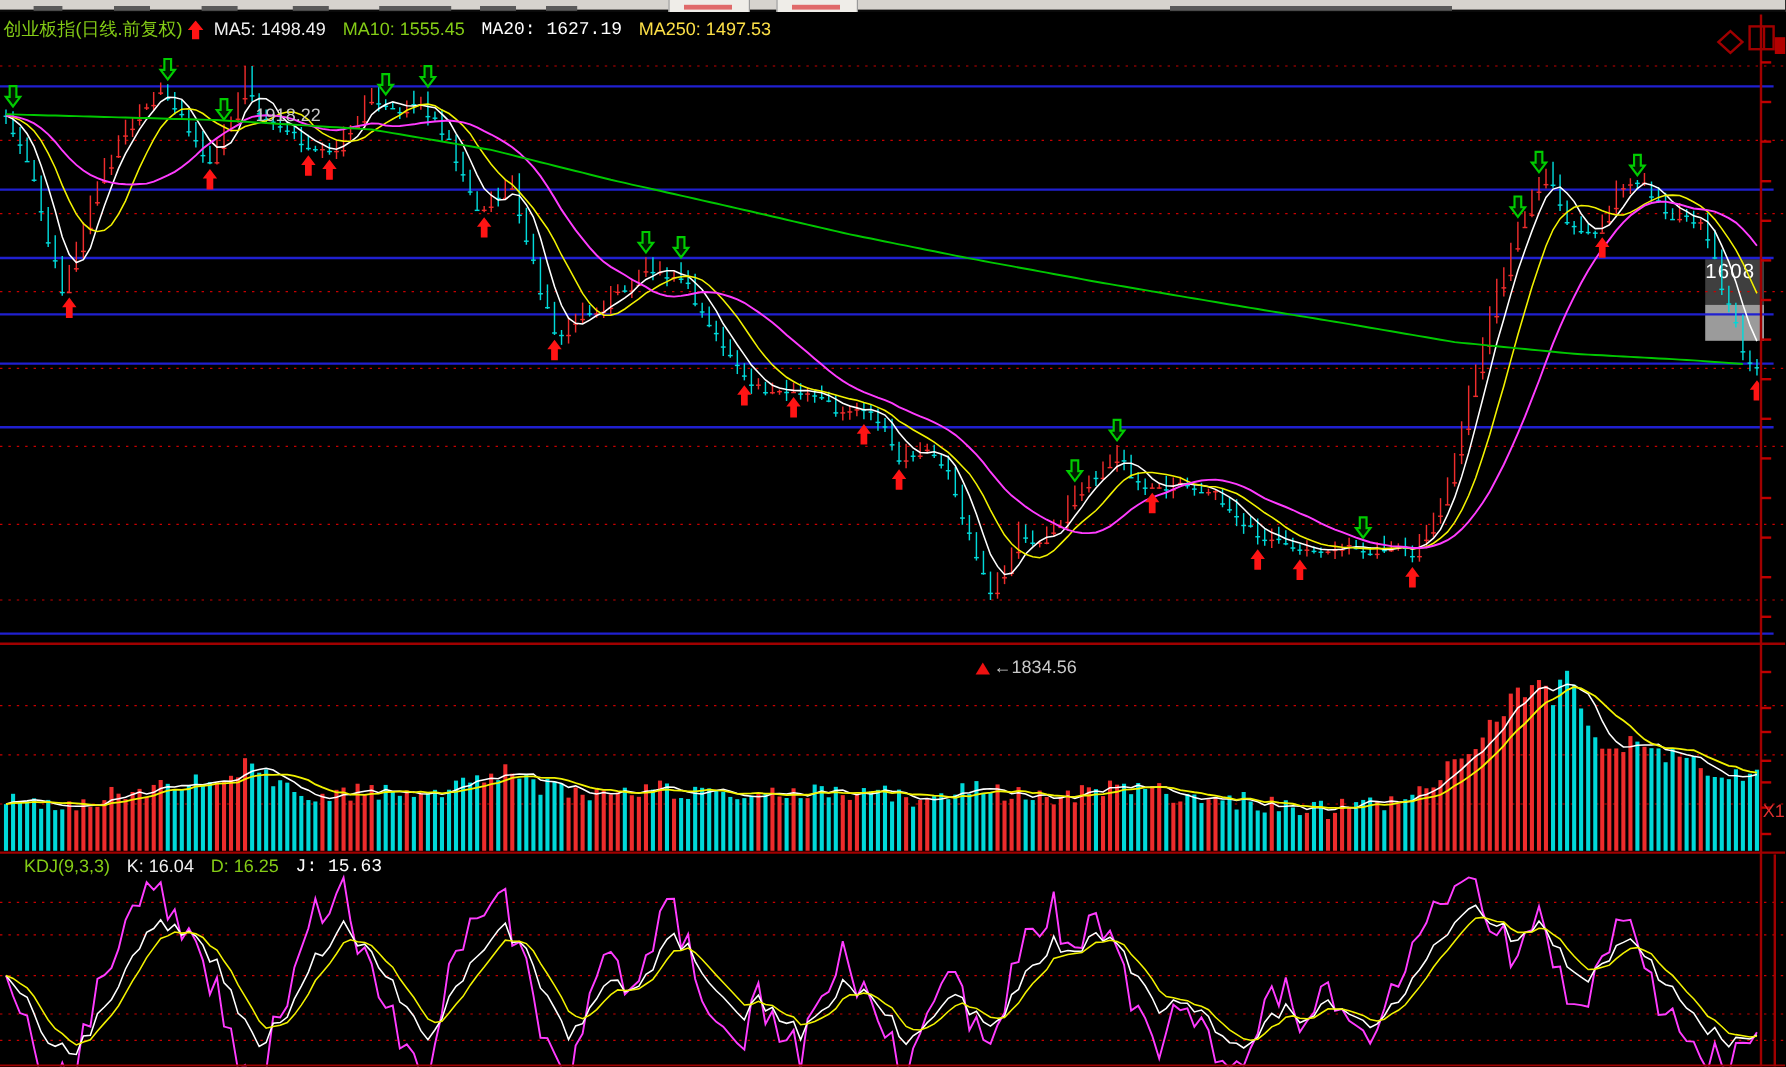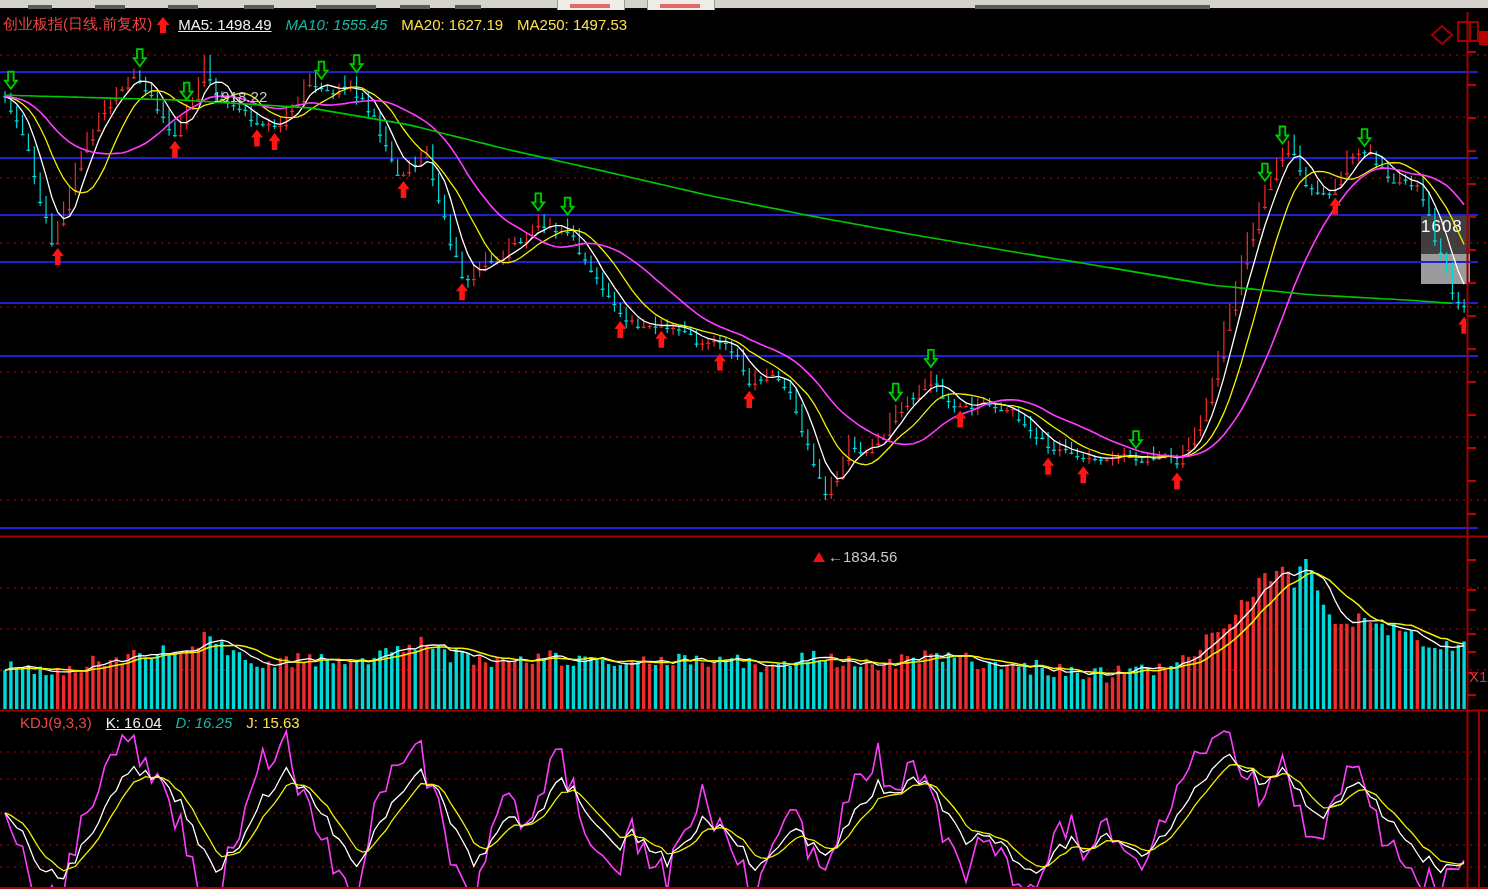--- a/index.html
+++ b/index.html
@@ -16,24 +16,24 @@
   #chart{position:absolute;left:0;top:0;z-index:2;}
   
   .badge{position:absolute;left:1421px;top:216px;width:49px;height:52px;z-index:1;}
   .badge-label{height:38px;line-height:22px;background:#3f3f3f;color:#fff;font-size:17px;
                text-align:left;letter-spacing:1px;}
   .badge-body{height:30px;background:#9b9b9b;}
   
   .hdr{position:absolute;z-index:3;font-size:15px;white-space:nowrap;display:flex;
        align-items:center;}
   .hdr span{margin-right:14px;}
-  .t-white{color:#f0f0f0;text-decoration:underline;}
-  .t-gray{color:#ef4444;}
-  .t-yellow{color:#14b8a6;font-style:italic;}
-  .t-magenta{color:#fde047;}
+  .t-white{color:#f0f0f0;}
+  .t-gray{color:#84cc16;}
+  .t-yellow{color:#84cc16;}
+  .t-magenta{color:#ffffff;font-family:Liberation Mono, monospace;}
   .t-green{color:#fde047;}
   .up-ico{margin:0 8px 0 2px;}
   .annot{position:absolute;z-index:3;color:#c9c9c9;font-size:15px;white-space:nowrap;
          display:flex;align-items:center;margin-top:48px;}
   .x1{position:absolute;left:1469px;top:668px;z-index:3;color:#e03030;font-size:15px;}
   .icon{position:absolute;z-index:3;}
 </style>
 </head>
 <body>
 

